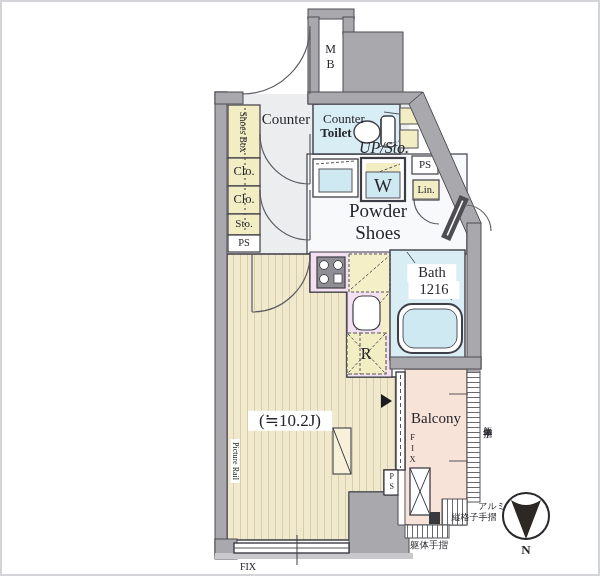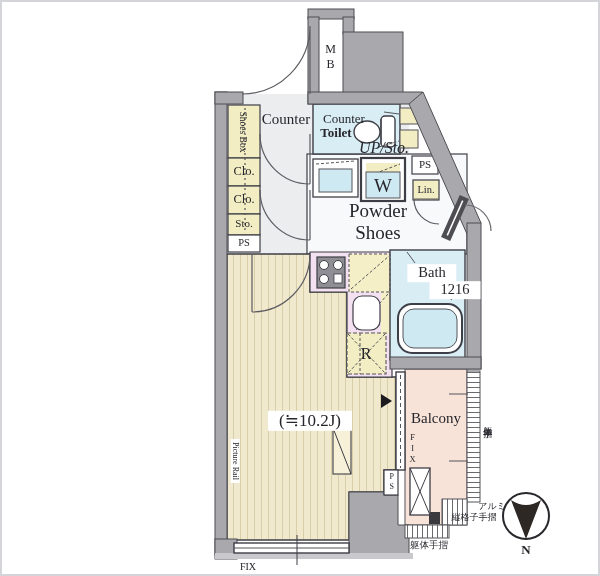--- a/index.html
+++ b/index.html
@@ -164,23 +164,23 @@
 <div class="lbl" style="left:242px;top:241px;font-size:10.5px;">PS</div>
 <div class="lbl" style="left:342px;top:111px;font-size:13px;margin-top:6px;">Counter</div>
 <div class="lbl" style="left:334px;top:131px;font-size:13px;font-weight:bold;">Toilet</div>
 <div class="lbl" style="left:382px;top:146px;font-size:16px;font-style:italic;">UP/Sto.</div>
 <div class="lbl" style="left:381px;top:184px;font-size:19px;">W</div>
 <div class="lbl" style="left:423px;top:163px;font-size:11px;">PS</div>
 <div class="lbl" style="left:424px;top:188px;font-size:10.5px;">Lin.</div>
 <div class="lbl" style="left:376px;top:209px;font-size:19px;">Powder</div>
 <div class="lbl" style="left:376px;top:231px;font-size:19px;">Shoes</div>
 <div class="lbl bg" style="left:430px;top:271px;font-size:14.5px;">Bath</div>
-<div class="lbl bg" style="left:432px;top:288px;font-size:14.5px;margin-left:21px;">1216</div>
+<div class="lbl bg" style="left:432px;top:288px;font-size:14.5px;">1216</div>
 <div class="lbl" style="left:364px;top:352px;font-size:16px;">R</div>
-<div class="lbl bg" style="left:288px;top:419px;font-size:17px;margin-left:20px;">(≒10.2J)</div>
+<div class="lbl bg" style="left:288px;top:419px;font-size:17px;">(≒10.2J)</div>
 <div class="lbl v bg" style="left:233px;top:459px;font-size:8px;padding:3px 0;">Picture Rail</div>
 <div class="lbl" style="left:434px;top:416px;font-size:15px;">Balcony</div>
 <div class="lbl vu" style="left:410px;top:446px;font-size:8.5px;">FIX</div>
 <div class="lbl vu" style="left:485px;top:419px;font-size:9px;">躯体手摺</div>
 <div class="lbl vu" style="left:389px;top:480px;font-size:8px;">PS</div>
 <div class="lbl" style="left:490px;top:505px;font-size:9px;">アルミ</div>
 <div class="lbl" style="left:472px;top:516px;font-size:9px;">縦格子手摺</div>
 <div class="lbl" style="left:427px;top:543px;font-size:9.5px;">躯体手摺</div>
 <div class="lbl" style="left:246px;top:565px;font-size:10px;">FIX</div>
 <div class="lbl" style="left:524px;top:548px;font-size:13px;font-weight:bold;">N</div>

